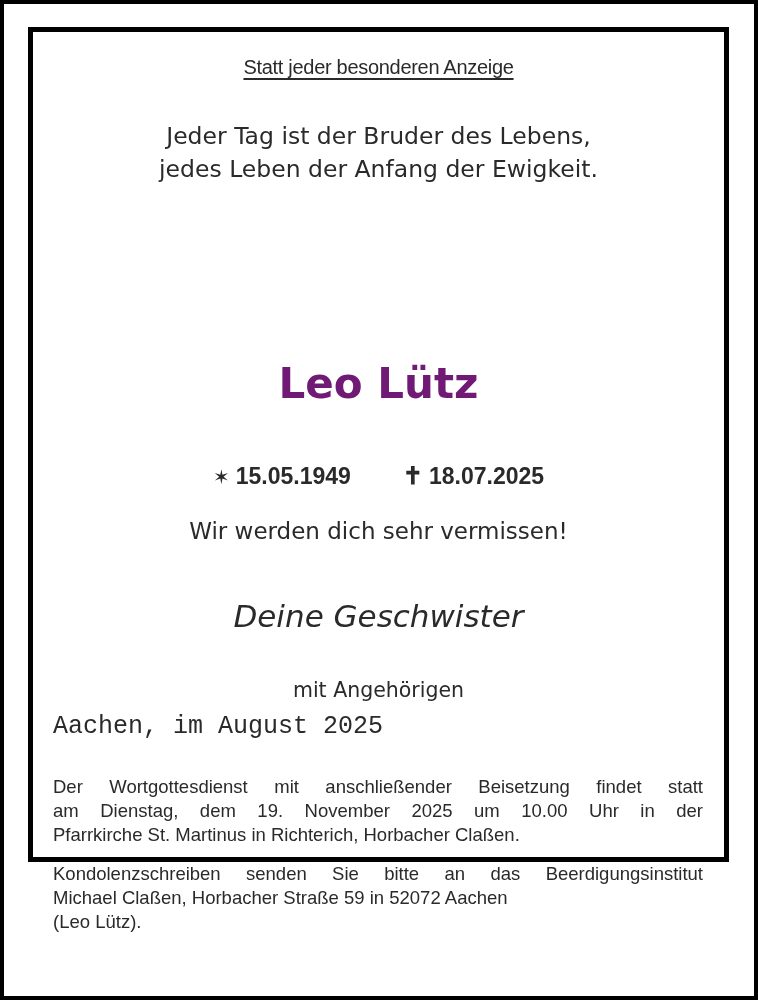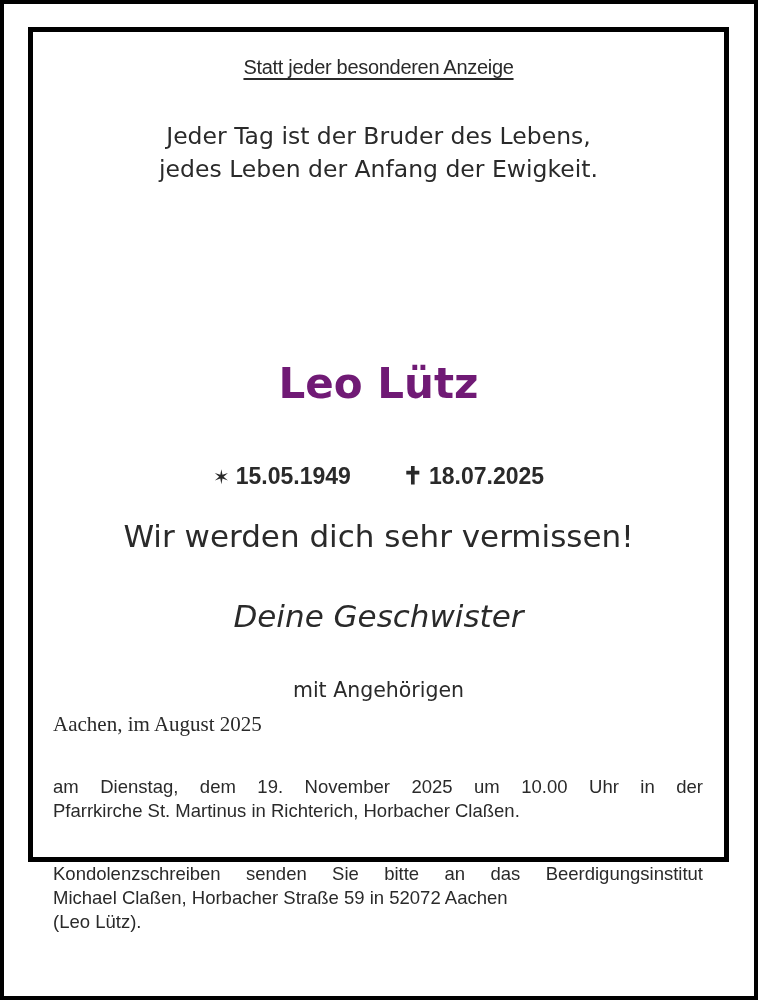--- a/index.html
+++ b/index.html
@@ -12,25 +12,25 @@
     .t { position: absolute; left: 0; right: 0; text-align: center; white-space: nowrap; }
     .header { top: 24px; font-size: 20px; text-decoration: underline; text-underline-offset: 4px;
               letter-spacing: -0.3px; font-family: "Liberation Sans", sans-serif; }
     .verse { top: 88px; font-size: 23.5px; line-height: 33px; }
     .intro { top: 198px; font-size: 23.5px; line-height: 33px; }
     .name { top: 327px; font-size: 42px; font-weight: bold; color: #701a75; }
     .dates { top: 430px; font-size: 23px; font-weight: bold; font-family: "Liberation Sans", sans-serif; }
     .dates .gap { display: inline-block; width: 52px; }
     .sym { font-weight: normal; font-size: 20px; margin-right: 6px; }
     .cross { font-weight: bold; font-size: 24px; margin-right: 6px; }
-    .miss { top: 486px; font-size: 31px; }
+    .miss { top: 486px; font-size: 23px; }
     .sig1 { top: 566px; font-size: 31px; font-style: italic; }
     .sig2 { top: 618px; font-size: 20.5px; margin-top: 28px; }
-    .place { position: absolute; left: 20px; top: 680px; font-size: 21px; white-space: nowrap;
-             font-family: Liberation Serif, serif; }
+    .place { position: absolute; left: 20px; top: 680px; font-size: 25px; white-space: nowrap;
+             font-family: Liberation Mono, monospace; }
     .para { position: absolute; left: 20px; width: 650px; font-size: 18.5px; line-height: 24px;
             font-family: "Liberation Sans", sans-serif; }
     .para .just { text-align: justify; text-align-last: justify; display: block; }
     .para .last { display: block; }
     .p1 { top: 743px; }
     .p2 { top: 830px; }
   </style>
 </head>
 <body>
 
@@ -52,20 +52,21 @@
   </div>
 
   <div class="t miss">Wir werden dich sehr vermissen!</div>
 
   <div class="t sig1">Deine Geschwister</div>
   <div class="t sig2">mit Angehörigen</div>
 
   <div class="place">Aachen, im August 2025</div>
 
   <div class="para p1">
+    <span class="just">Der Wortgottesdienst mit anschließender Beisetzung findet statt</span>
     <span class="just">am Dienstag, dem 19. November 2025 um 10.00 Uhr in der</span>
     <span class="last">Pfarrkirche St. Martinus in Richterich, Horbacher Claßen.</span>
   </div>
 
   <div class="para p2">
     <span class="just">Kondolenzschreiben senden Sie bitte an das Beerdigungsinstitut</span>
     <span class="last">Michael Claßen, Horbacher Straße 59 in 52072 Aachen</span>
     <span class="last">(Leo Lütz).</span>
   </div>
 

